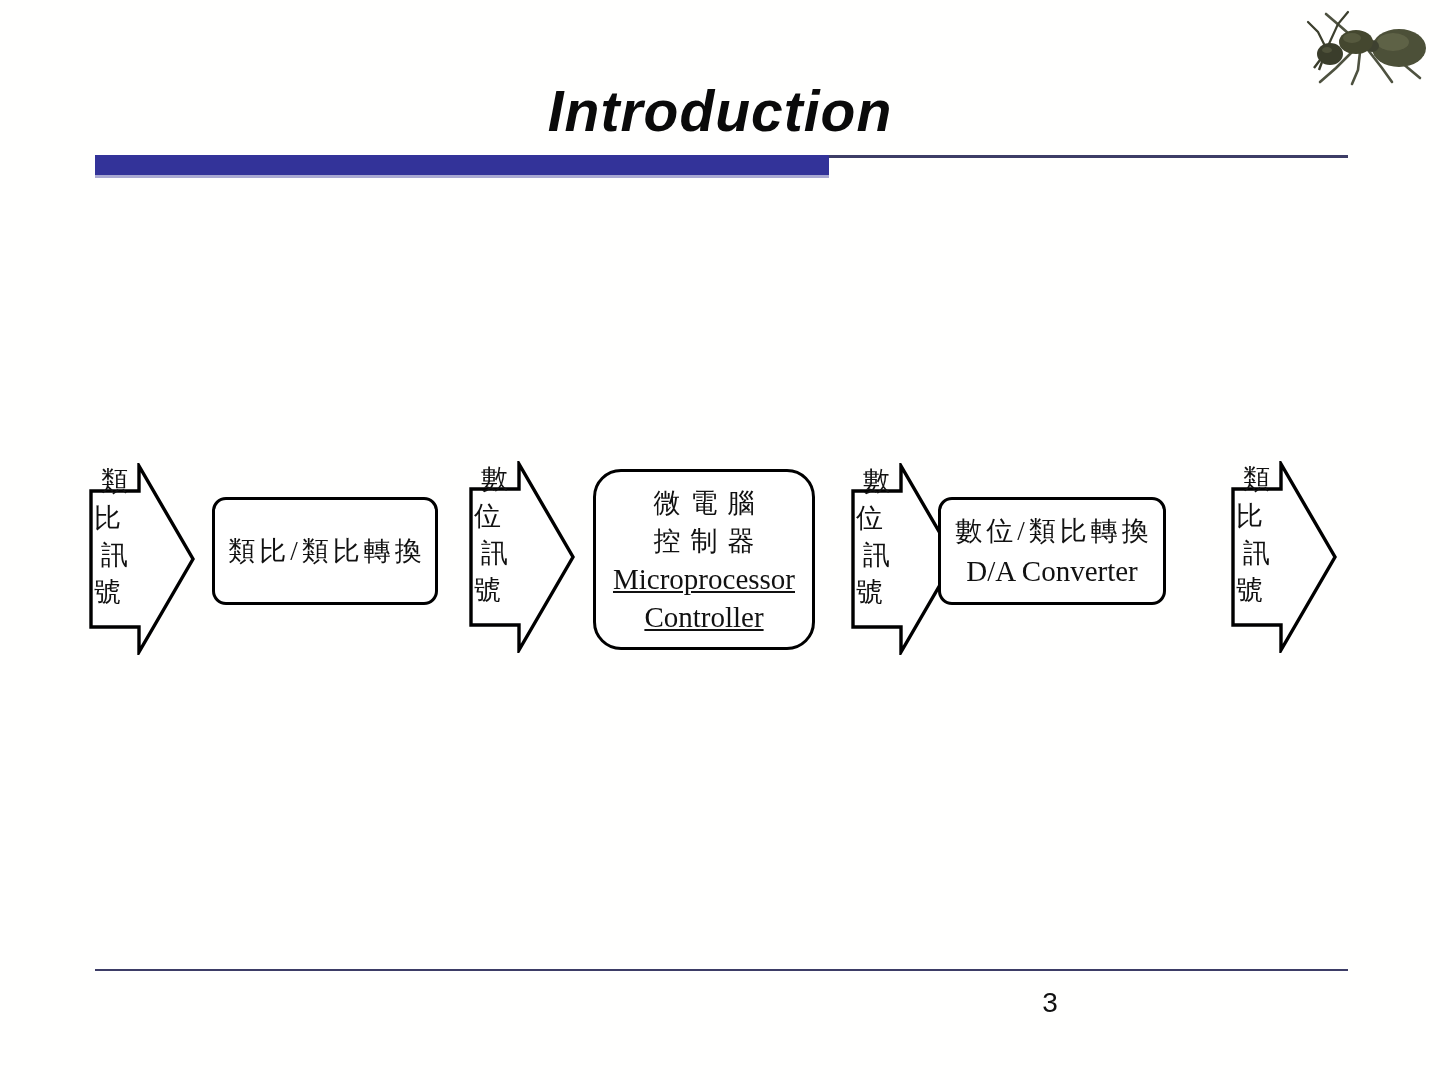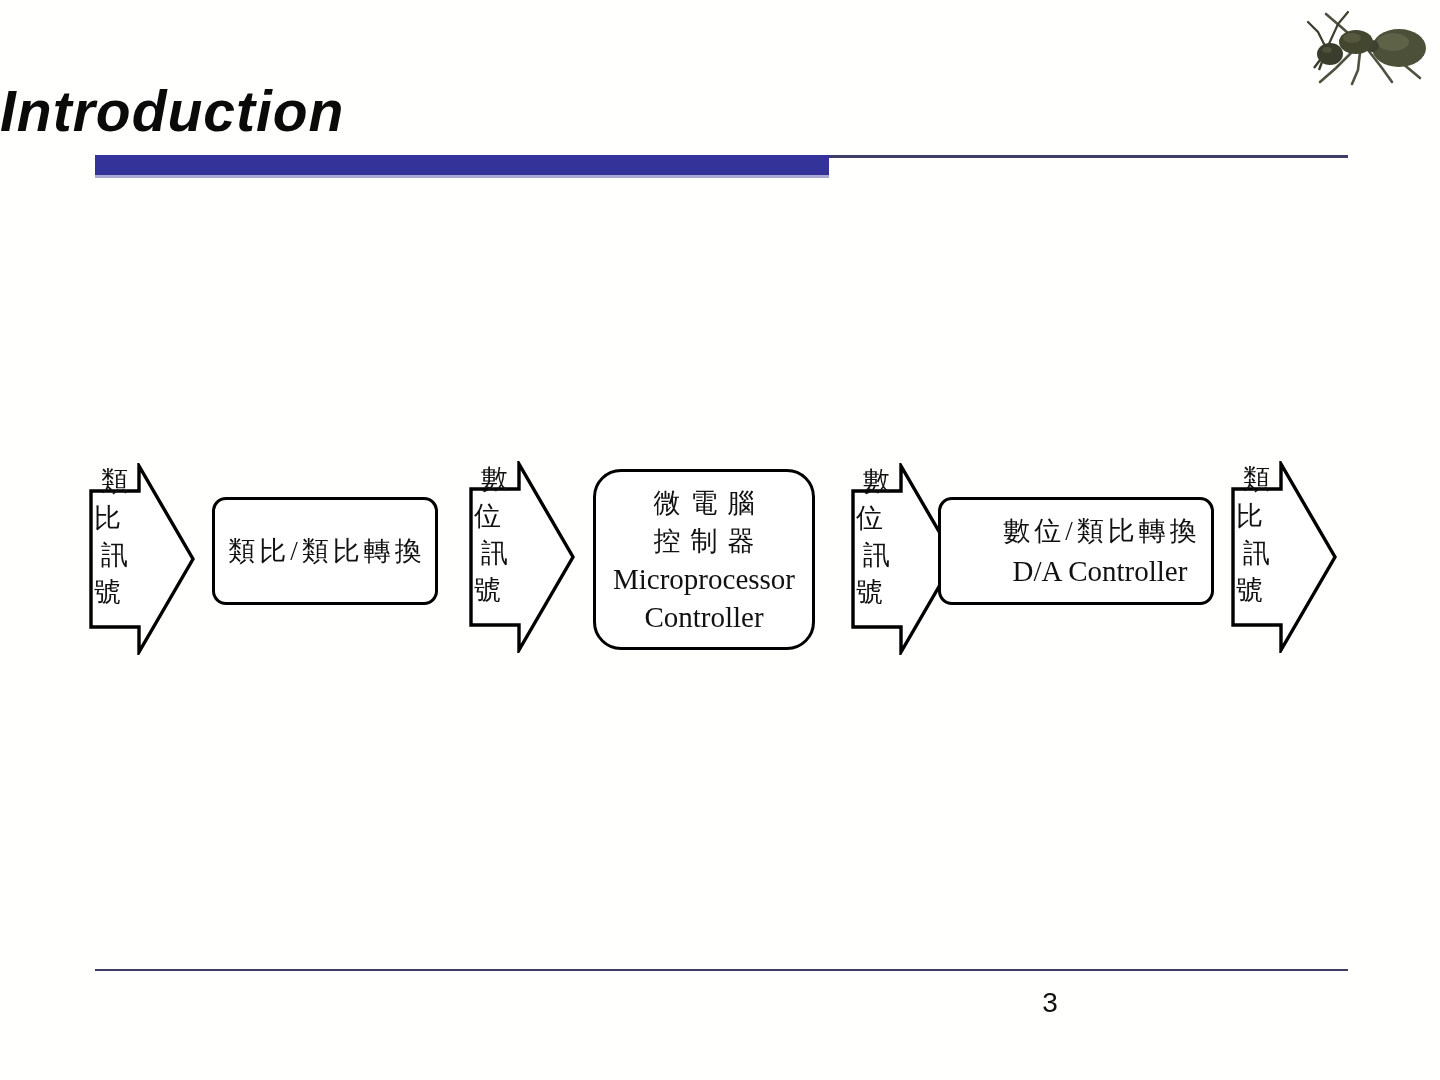--- a/index.html
+++ b/index.html
@@ -5,21 +5,21 @@
   html,body{margin:0;padding:0;}
   body{
     width:1440px;height:1080px;position:relative;overflow:hidden;
     background:#fffffe;
     font-family:"Liberation Sans",sans-serif;
   }
 
   
   .slide-title{
     position:absolute;left:0;top:78px;width:1440px;
-    text-align:left;
+    text-align:center;
     font-size:57px;font-weight:bold;font-style:italic;
     color:#0a0a0a;letter-spacing:1px;
   }
   .accent-bar{
     position:absolute;left:95px;top:155px;width:734px;height:20px;
     background:#333399;border-bottom:3px solid #a9a9d2;
   }
   .accent-rule{
     position:absolute;left:829px;top:155px;width:519px;height:3px;
     background:#3d3d66;
@@ -42,21 +42,21 @@
   .flow-box{
     position:absolute;background:#fff;border:3px solid #000;
     display:flex;flex-direction:column;justify-content:center;align-items:center;
     font-family:"Liberation Serif",serif;color:#111;
   }
   .flow-box.small{border-radius:14px;}
   .flow-box.big{border-radius:28px;}
   .cjk-line{font-size:27px;line-height:40px;letter-spacing:4px;text-indent:4px;}
   .cjk-line.wide{letter-spacing:10px;text-indent:10px;line-height:38px;}
   .en-line{font-size:29px;line-height:40px;}
-  .big .en-line{line-height:38px;}
+  .big .en-line{line-height:38px;text-decoration:underline;}
 
   
   .footer-rule{
     position:absolute;left:95px;top:969px;width:1253px;height:2px;
     background:#3d3d66;
   }
   .page-number{
     position:absolute;left:1020px;top:987px;width:60px;
     text-align:center;font-size:28px;color:#111;
   }
@@ -136,23 +136,23 @@
   <div class="block-arrow" style="left:850px;top:463px;">
     <svg viewBox="0 0 108 192">
       <polygon points="3,28 51,28 51,3 105,96 51,189 51,164 3,164" fill="#ffffff" stroke="#000000" stroke-width="3.4"></polygon>
     </svg>
     <div class="arrow-label">
       <span>數位</span>
       <span>訊號</span>
     </div>
   </div>
 
-  <div class="flow-box small" style="left:938px;top:497px;width:222px;height:102px;padding-left:48px;">
+  <div class="flow-box small" style="left:938px;top:497px;width:222px;height:102px;">
     <span class="cjk-line">數位/類比轉換</span>
-    <span class="en-line">D/A Controller</span>
+    <span class="en-line">D/A Converter</span>
   </div>
 
   <div class="block-arrow" style="left:1230px;top:461px;">
     <svg viewBox="0 0 108 192">
       <polygon points="3,28 51,28 51,3 105,96 51,189 51,164 3,164" fill="#ffffff" stroke="#000000" stroke-width="3.4"></polygon>
     </svg>
     <div class="arrow-label">
       <span>類比</span>
       <span>訊號</span>
     </div>

